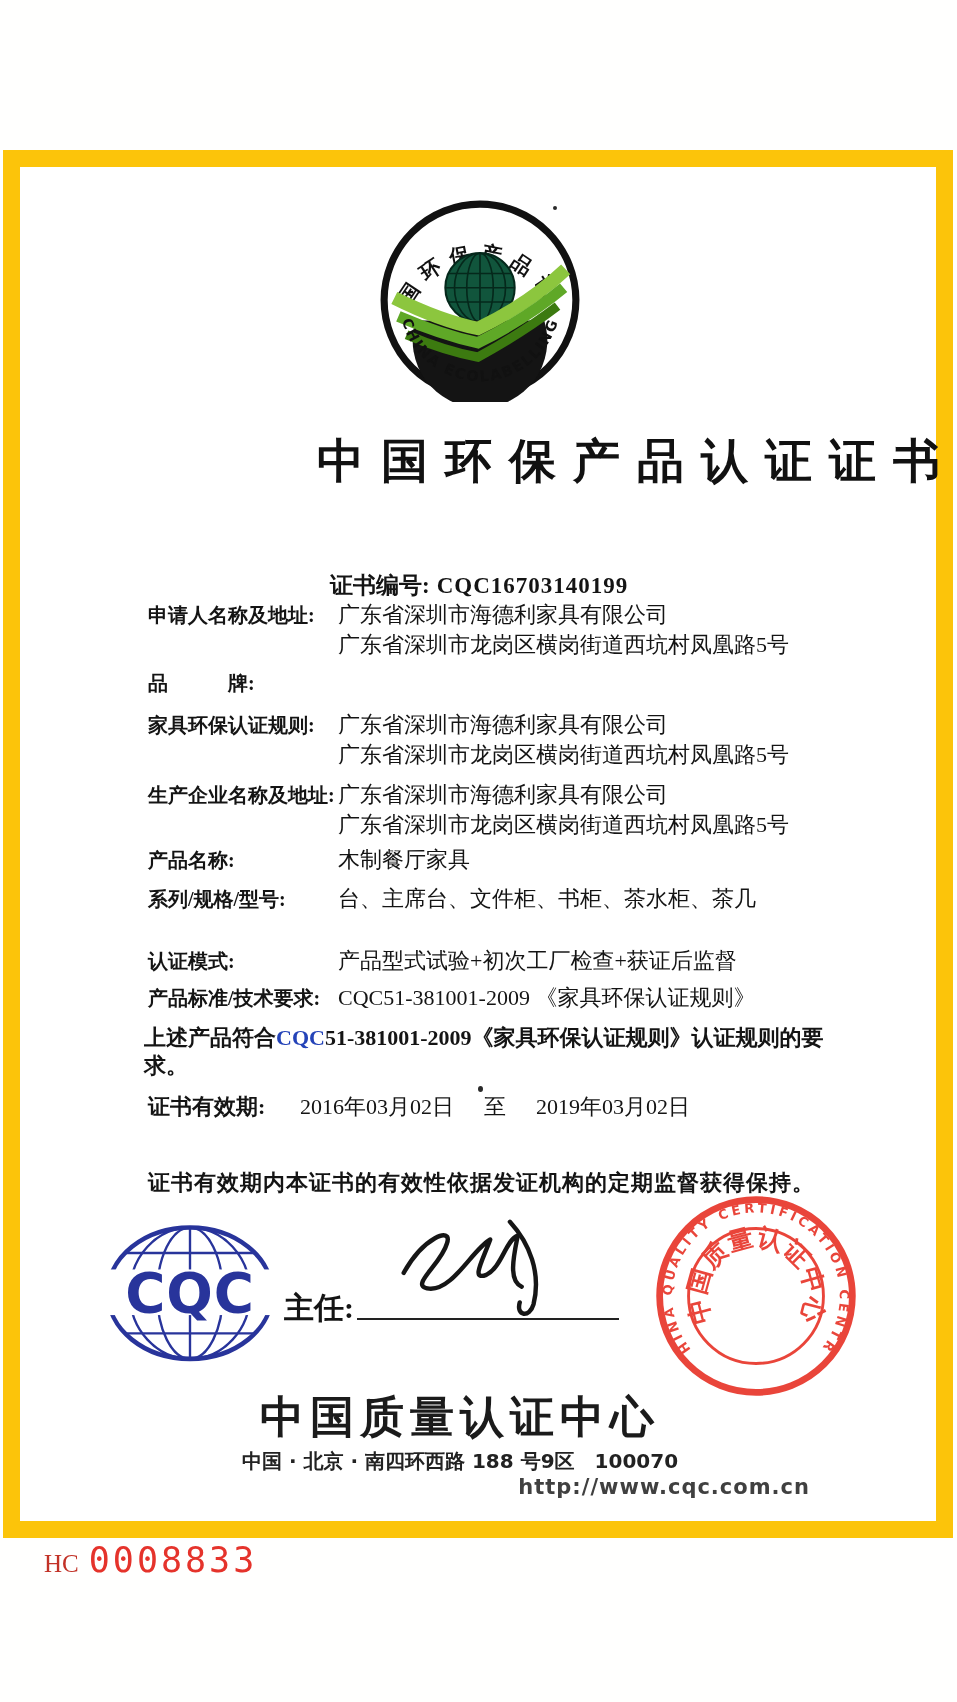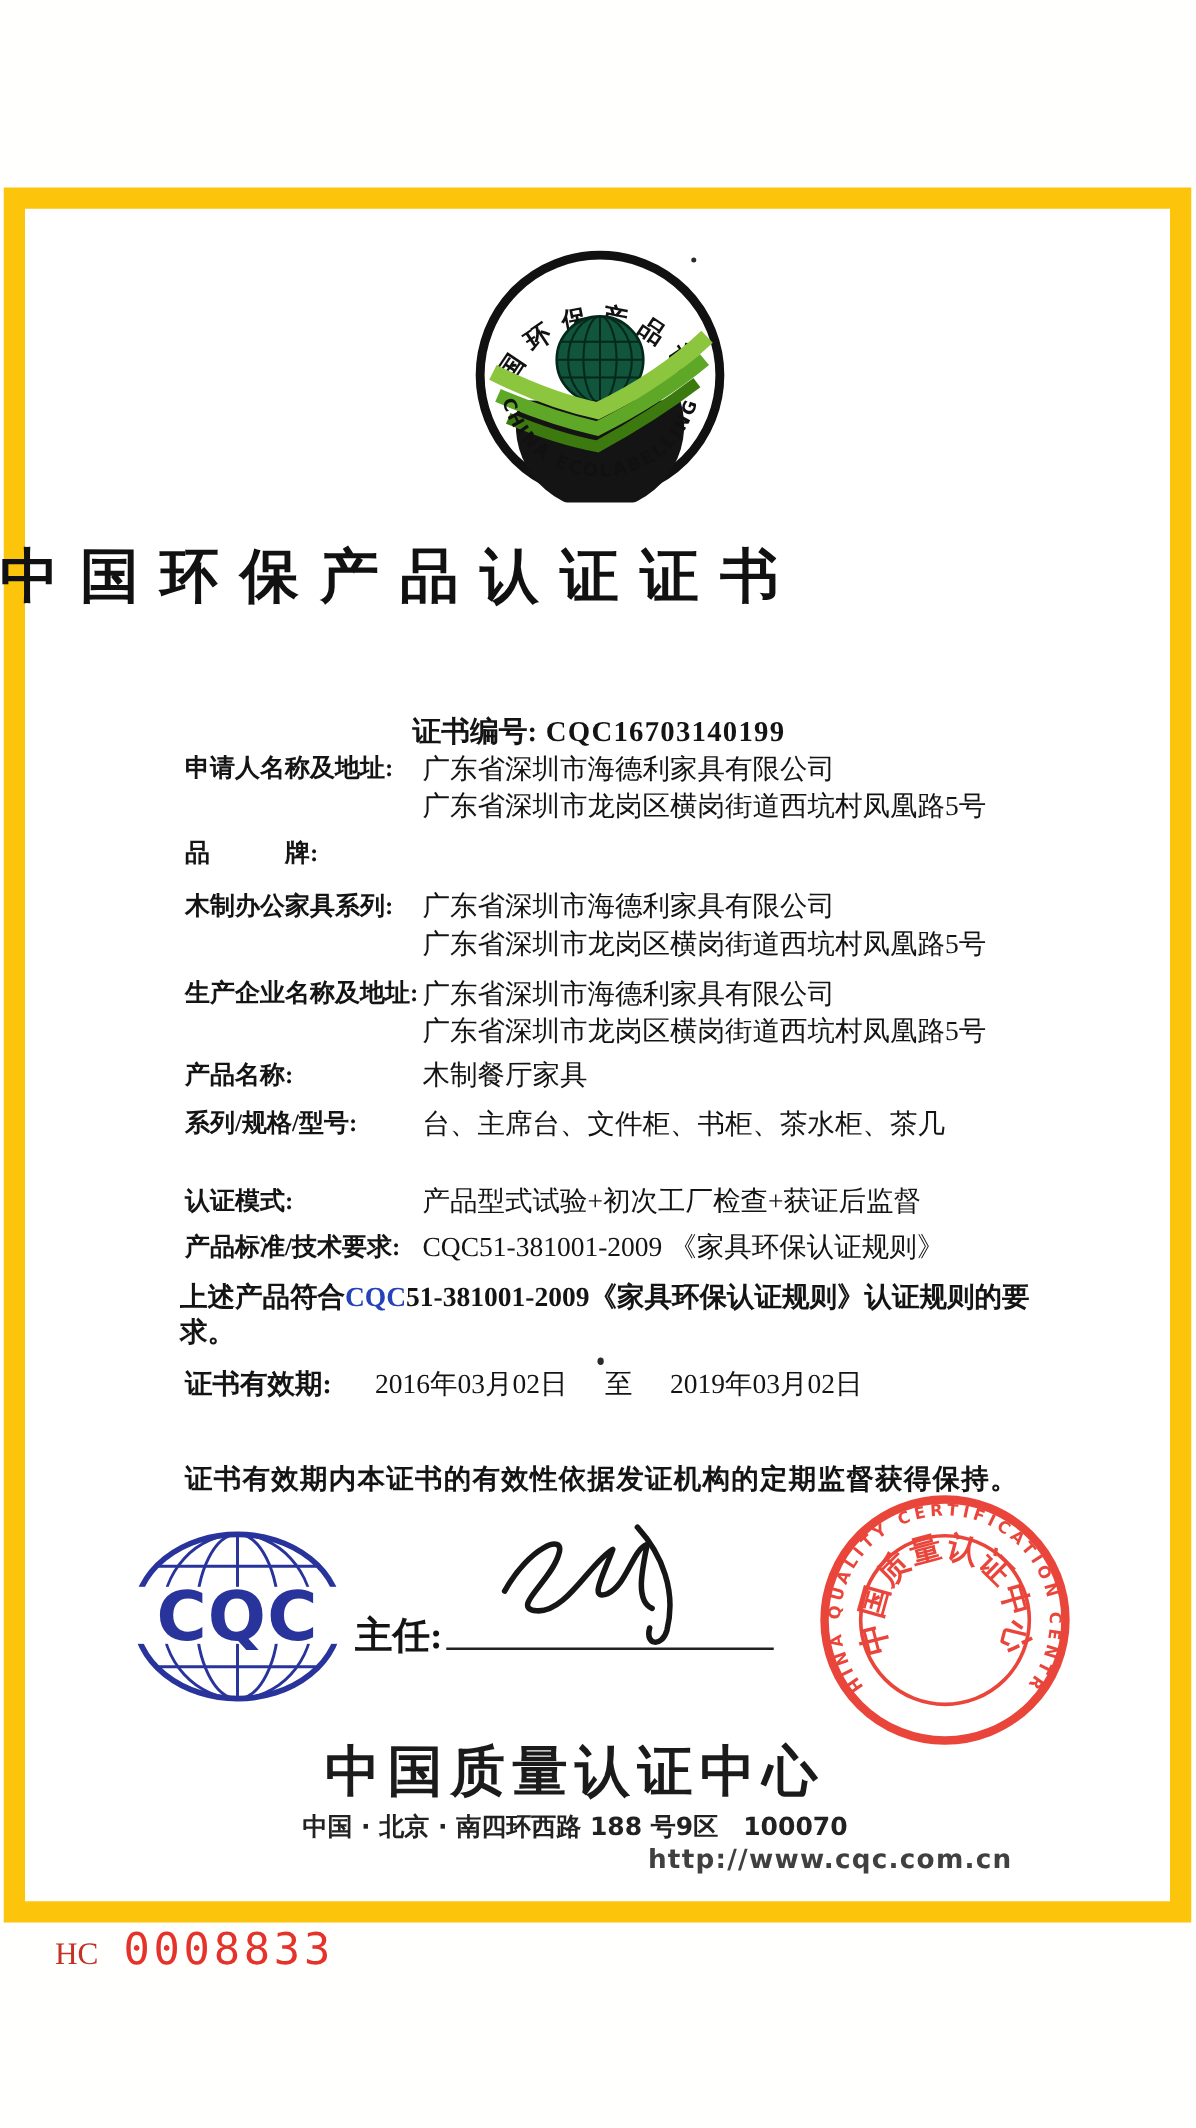--- a/index.html
+++ b/index.html
@@ -4,21 +4,21 @@
 <style>
   html,body{margin:0;padding:0;background:#ffffff;}
   .page{position:relative;width:957px;height:1702px;background:#fffffe;overflow:hidden;
         font-family:"Liberation Serif","DejaVu Serif",serif;color:#141414;}
   .frame{position:absolute;left:3px;top:150px;width:950px;height:1388px;
          box-sizing:border-box;border:17px solid #fcc40a;background:#ffffff;}
   .hei{font-family:"DejaVu Sans","Liberation Sans",sans-serif;}
   
   .ecologo{position:absolute;left:378px;top:198px;width:204px;height:204px;}
   
-  .main-title{position:absolute;left:0;top:430px;width:100%;text-align:left;
+  .main-title{position:absolute;left:0;top:430px;width:100%;text-align:right;
       font-weight:bold;font-size:47px;letter-spacing:17px;color:#111;}
   
   .certno{position:absolute;left:330px;top:570px;font-size:23px;font-weight:bold;}
   .certno .val{font-weight:bold;letter-spacing:1px;margin-left:7px;}
   
   .field-row{position:absolute;left:148px;width:740px;display:flex;}
   .f-label{flex:0 0 190px;width:190px;font-weight:bold;font-size:20px;line-height:30px;white-space:nowrap;}
   .f-value{font-size:22px;line-height:30px;}
   .center-label .f-label{align-self:center;}
   
@@ -35,21 +35,21 @@
   .signature{position:absolute;left:362px;top:1208px;width:225px;height:118px;}
   .stamp{position:absolute;left:650px;top:1190px;width:212px;height:212px;opacity:.93;}
   .footer-org{position:absolute;left:110px;top:1388px;width:700px;text-align:center;
       font-weight:bold;font-size:44px;letter-spacing:6px;color:#1b1b1b;}
   .footer-address{position:absolute;left:110px;top:1448px;width:700px;text-align:center;
       font-size:20px;font-weight:bold;color:#222;}
   .footer-url{position:absolute;left:110px;top:1475px;width:700px;text-align:right;
       font-size:21px;font-weight:bold;color:#404040;letter-spacing:1px;}
   
   .serial{position:absolute;left:44px;top:1540px;display:flex;align-items:baseline;}
-  .serial .pfx{font-family:"Liberation Serif",serif;font-size:25px;color:#c23227;margin-right:20px;}
+  .serial .pfx{font-family:"Liberation Serif",serif;font-size:25px;color:#c23227;margin-right:10px;}
   .serial .num{font-family:"DejaVu Sans Mono","Liberation Mono",monospace;font-size:35px;
       color:#e5332b;letter-spacing:3px;}
   .speck{position:absolute;background:#2a2a2a;border-radius:50%;}
 </style>
 </head>
 <body>
 
 <div class="page">
 
   <div class="frame"></div>
@@ -101,21 +101,21 @@
       <div>广东省深圳市龙岗区横岗街道西坑村凤凰路5号</div>
     </div>
   </div>
   <div class="field-row" style="top:668px">
     <div class="f-label">品　　　牌:</div>
     <div class="f-value">
       <div></div>
     </div>
   </div>
   <div class="field-row" style="top:710px">
-    <div class="f-label">木制办公家具系列:</div>
+    <div class="f-label">家具环保认证规则:</div>
     <div class="f-value">
       <div>广东省深圳市海德利家具有限公司</div>
       <div>广东省深圳市龙岗区横岗街道西坑村凤凰路5号</div>
     </div>
   </div>
   <div class="field-row" style="top:780px">
     <div class="f-label">生产企业名称及地址:</div>
     <div class="f-value">
       <div>广东省深圳市海德利家具有限公司</div>
       <div>广东省深圳市龙岗区横岗街道西坑村凤凰路5号</div>

